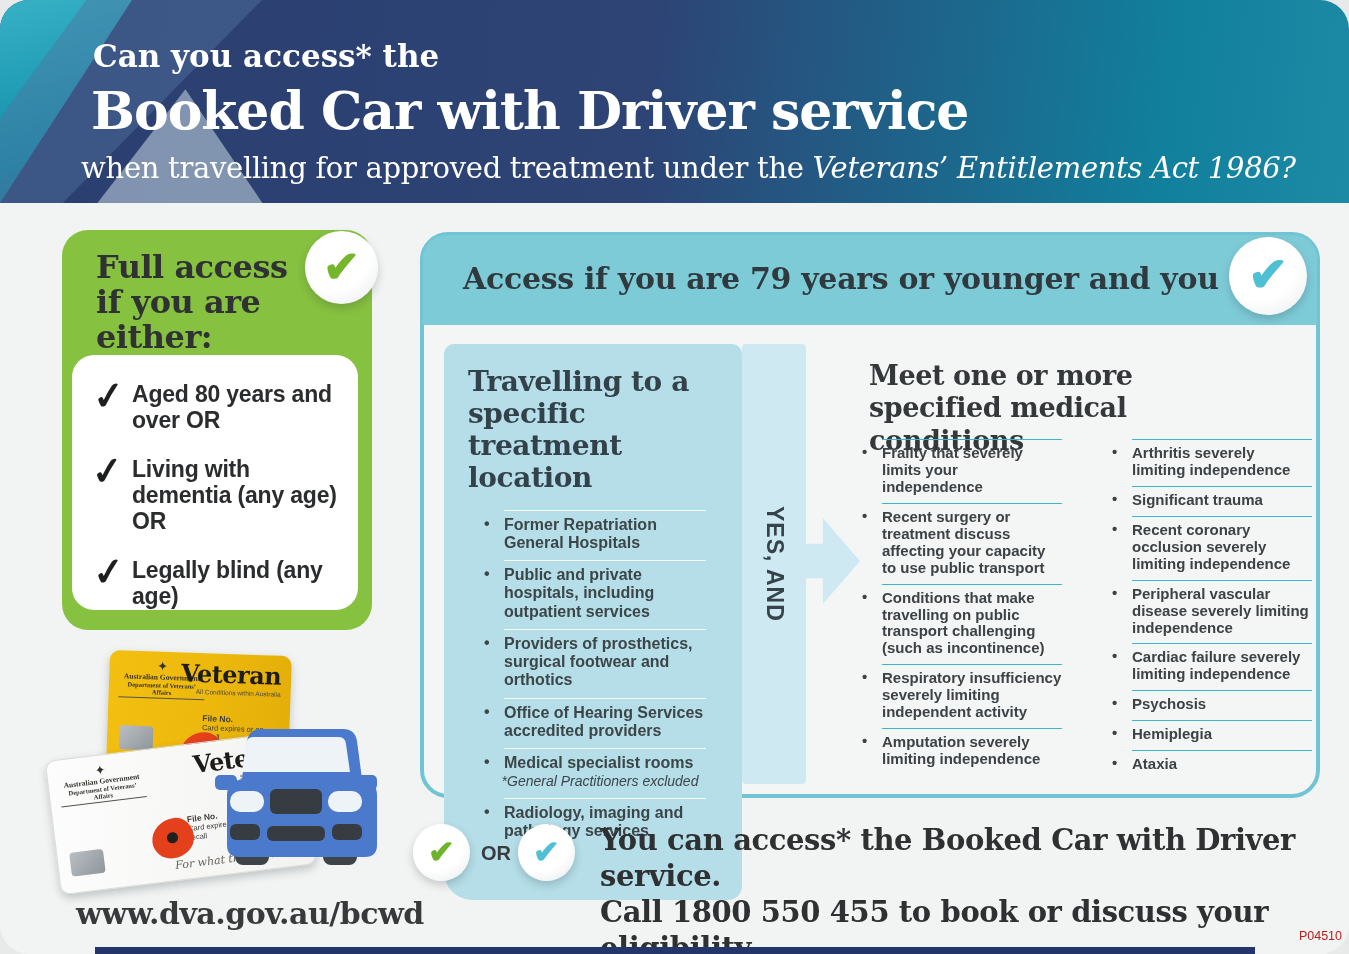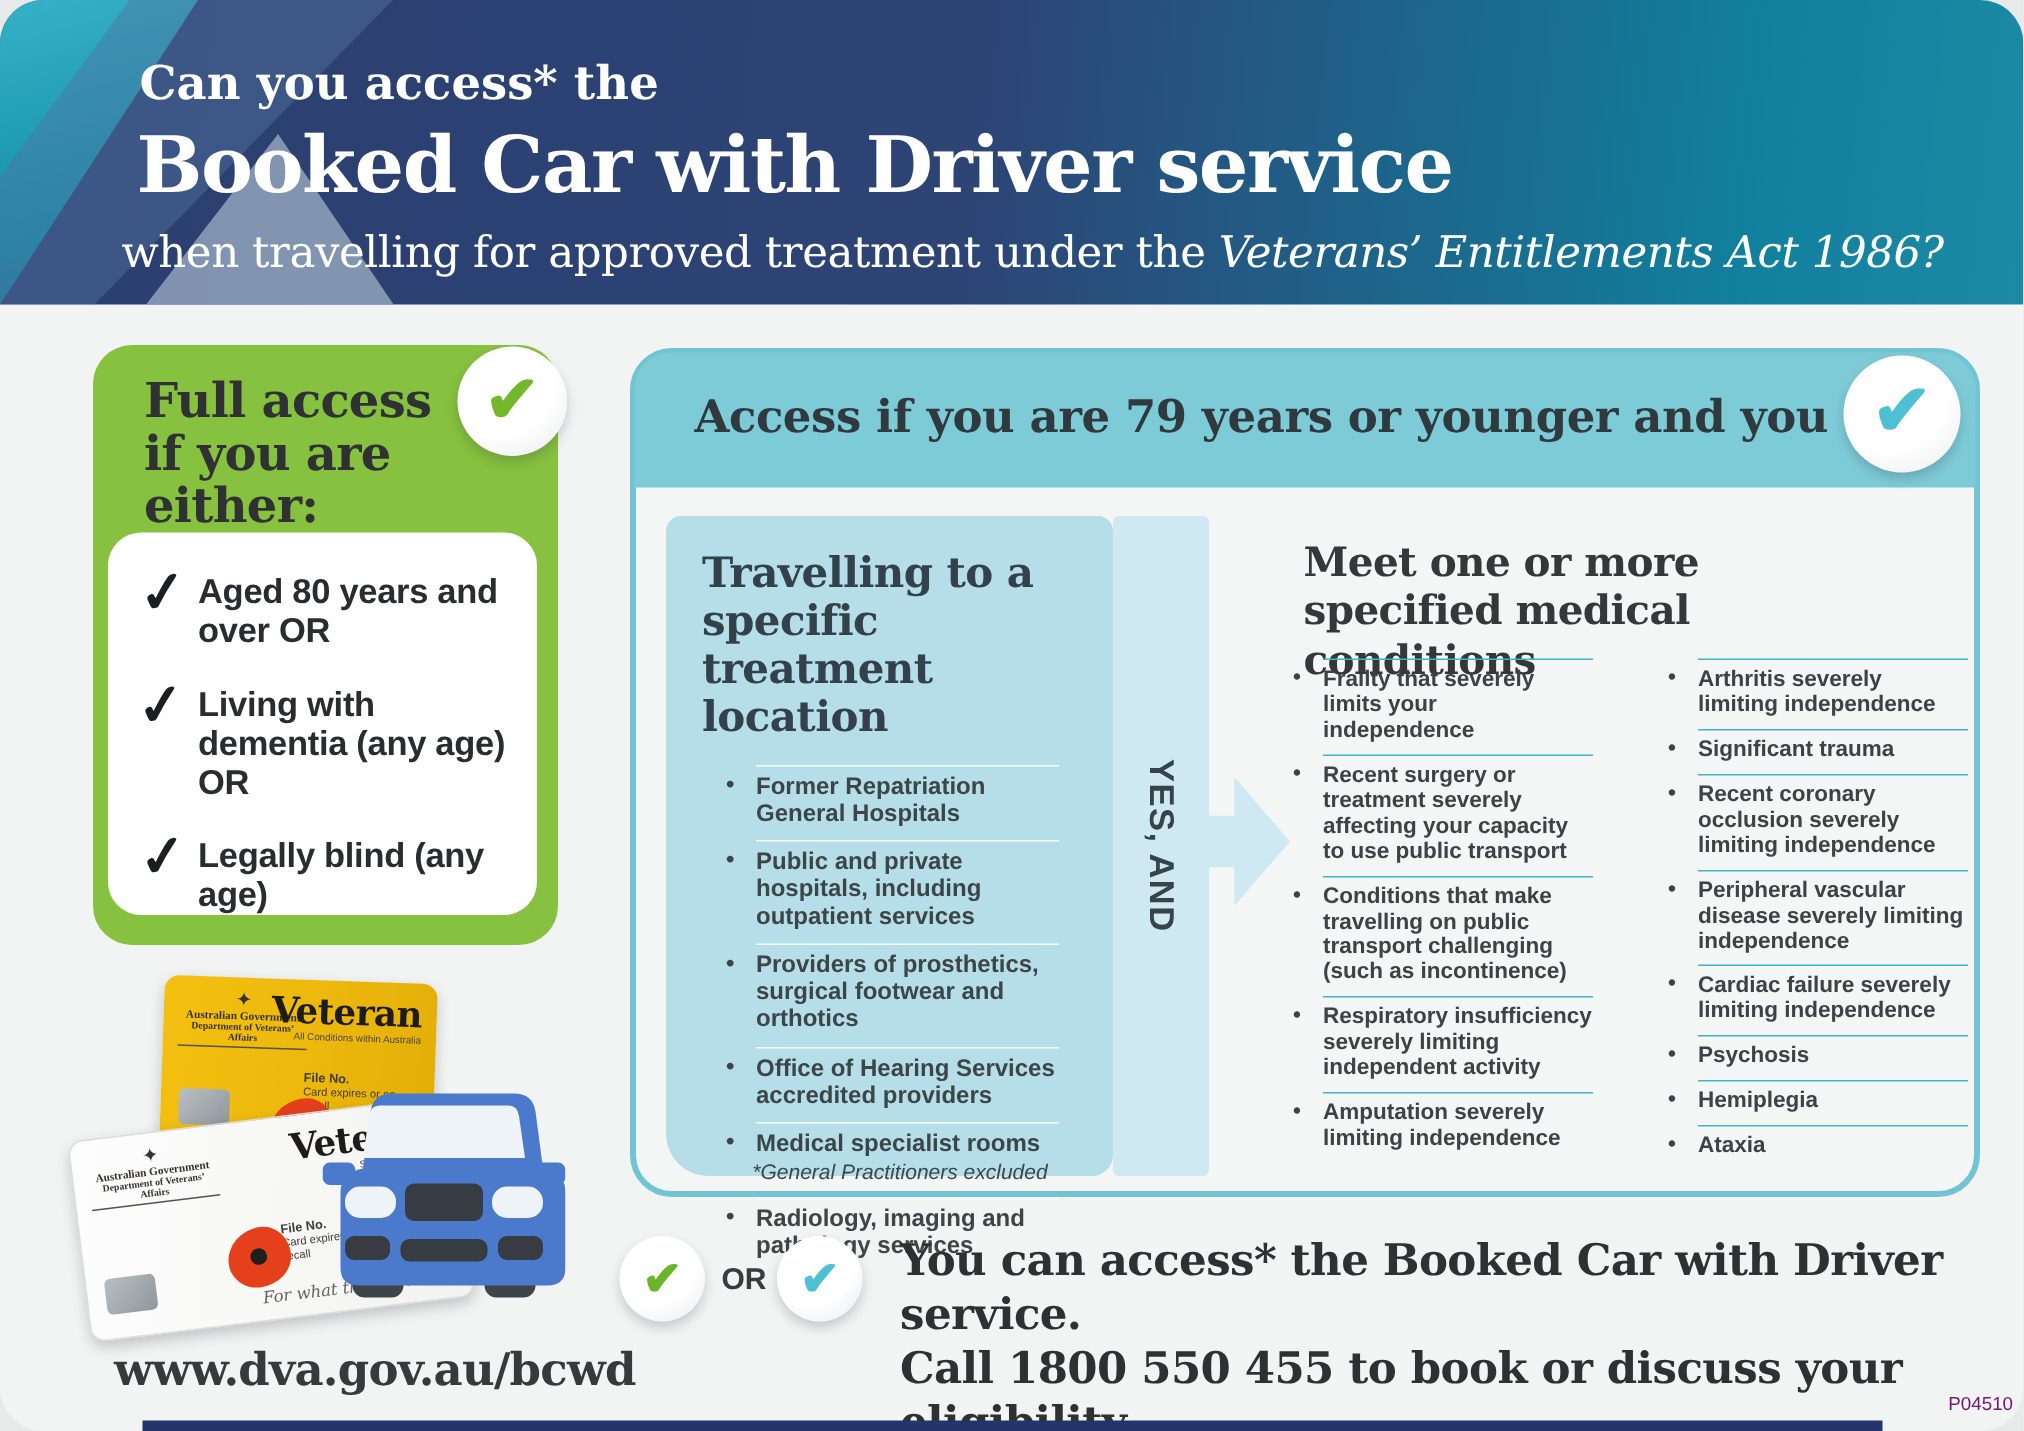--- a/index.html
+++ b/index.html
@@ -44,21 +44,21 @@
   
   .main-box{position:absolute;left:420px;top:232px;width:900px;height:566px;background:#f3f6f5;
             border:4px solid #70c4d3;border-radius:28px;box-sizing:border-box;}
   .mb-band{position:absolute;left:-1px;top:-1px;right:-1px;height:90px;background:#7ecbd8;
            border-radius:24px 24px 0 0;}
   .mb-title{position:absolute;left:40px;top:26px;margin:0;font-size:30px;font-weight:700;color:#30393d;
             letter-spacing:-.3px;}
   .main-box .badge.tl{left:805px;top:1px;width:78px;height:78px;}
   .main-box .badge.tl .mark{font-size:48px;color:#4fc0d3;}
 
-  .sub-box{position:absolute;left:20px;top:108px;width:298px;height:440px;background:#b5dee8;
+  .sub-box{position:absolute;left:20px;top:108px;width:298px;height:556px;background:#b5dee8;
            border-radius:10px 10px 14px 28px;box-sizing:border-box;padding:22px 20px 0 24px;}
   .sb-title{margin:0 0 12px 0;font-size:28px;line-height:1.14;font-weight:700;color:#33424a;letter-spacing:-.4px;}
   ul.tl-list{list-style:none;margin:16px;padding:0;}
   .tl-item{display:flex;}
   .tl-item .blt{width:20px;flex-shrink:0;padding-top:5px;font-weight:700;color:#3c4649;font-size:16px;}
   .tl-item .blt::before{content:"•";}
   .tl-item .txt{flex:1;border-top:1px solid rgba(255,255,255,.92);padding:5px 0 8px 0;
                 font-size:16px;line-height:1.14;font-weight:700;color:#3c4649;}
   .tl-item .note{display:block;font-style:italic;font-weight:400;font-size:14px;margin:2px 0 0 -10px;color:#3c4649;text-align:center;}
 
@@ -115,21 +115,21 @@
   .outcome-badges{position:absolute;left:413px;top:824px;width:170px;height:58px;}
   .outcome-badges .badge{position:absolute;width:57px;height:57px;}
   .outcome-badges .bg1{left:0;top:0;}
   .outcome-badges .bg2{left:105px;top:0;}
   .outcome-badges .bg1 .mark{font-size:32px;color:#6cb52b;}
   .outcome-badges .bg2 .mark{font-size:32px;color:#4fc0d3;}
   .outcome-badges .or{position:absolute;left:63px;top:18px;width:40px;text-align:center;
                       font-size:20px;font-weight:800;color:#393c3e;}
   .outcome-text{position:absolute;left:600px;top:822px;width:720px;}
   .outcome-text h3{margin:0;font-size:29px;line-height:36px;font-weight:700;color:#2e3032;letter-spacing:-.4px;}
-  .pcode{position:absolute;left:1260px;top:929px;width:82px;text-align:right;font-size:12.5px;color:#701a75;}
+  .pcode{position:absolute;left:1260px;top:929px;width:82px;text-align:right;font-size:12.5px;color:#b91c1c;}
   .bottom-bar{position:absolute;left:95px;bottom:0;width:1160px;height:7px;background:#24356b;}
 </style>
 </head>
 <body>
 
 <div class="poster">
 
   <header class="hdr">
     <div class="tri tri-a"></div>
     <div class="tri tri-b"></div>
@@ -204,21 +204,21 @@
     <div class="yes-arrow"></div>
 
     <h3 class="cond-title slab">Meet one or more specified medical conditions</h3>
     <ul class="cond-col c1">
       <li class="c-item">
           <span class="blt"></span>
           <span class="txt">Frailty that severely limits your independence</span>
         </li>
       <li class="c-item">
           <span class="blt"></span>
-          <span class="txt">Recent surgery or treatment severely affecting your capacity to use public transport</span>
+          <span class="txt">Recent surgery or treatment discuss affecting your capacity to use public transport</span>
         </li>
       <li class="c-item">
           <span class="blt"></span>
           <span class="txt">Conditions that make travelling on public transport challenging (such as incontinence)</span>
         </li>
       <li class="c-item">
           <span class="blt"></span>
           <span class="txt">Respiratory insufficiency severely limiting independent activity</span>
         </li>
       <li class="c-item">

